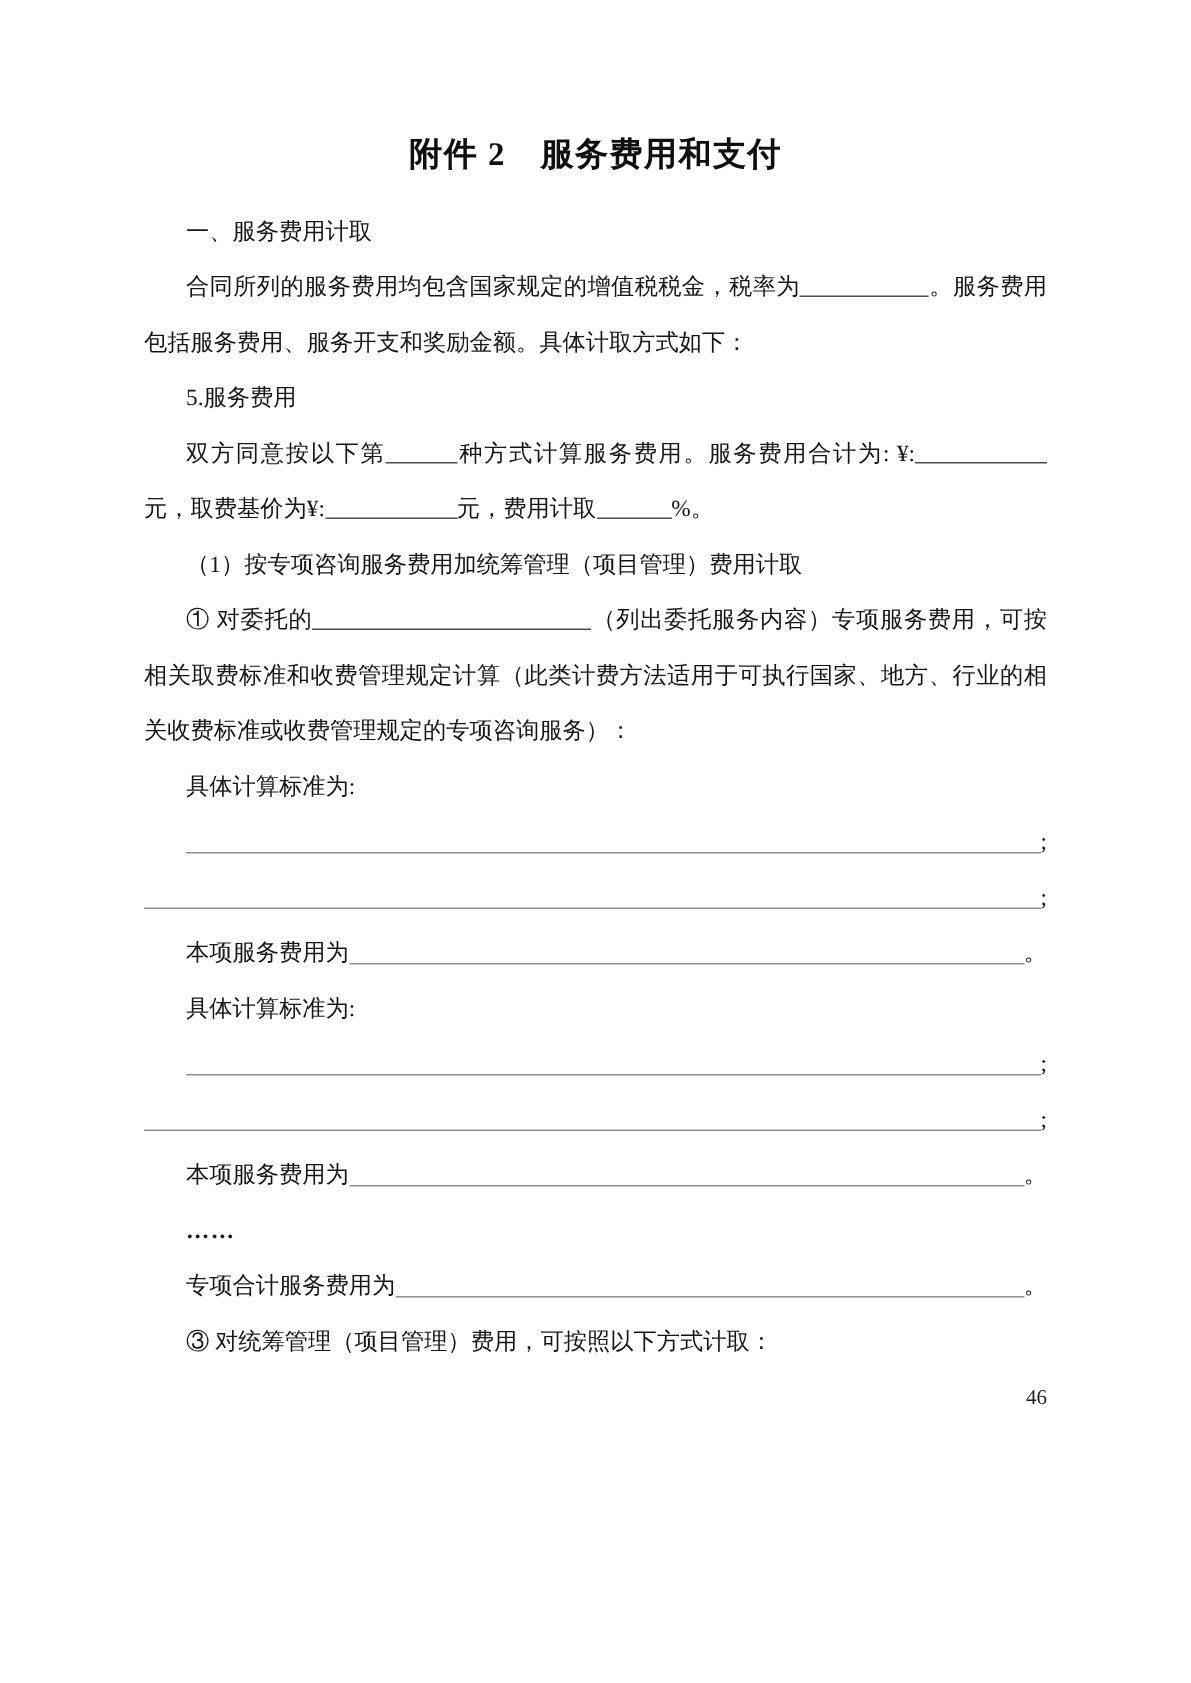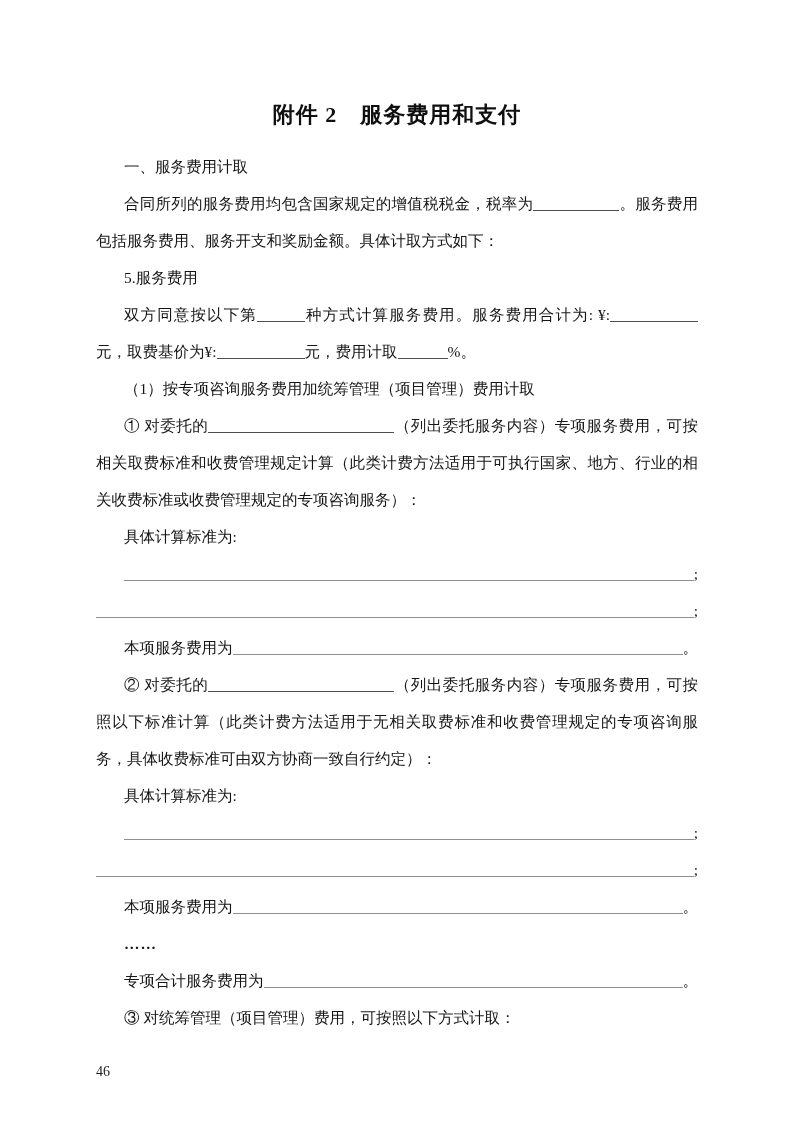--- a/index.html
+++ b/index.html
@@ -14,21 +14,21 @@
     color: #151515;
     font-size: 15.5px;
     overflow: hidden;
   }
   .title {
     text-align: center;
     font-weight: bold;
     font-size: 22px;
     line-height: 34px;
     letter-spacing: 1px;
-    margin: 12px 0 16px 0;
+    margin: 0 0 16px 0;
     color: #0f0f0f;
   }
   .content p, .content .row {
     margin: 0;
     line-height: 37px;
   }
   .content p { text-align: justify; }
   .bold { font-weight: normal; }
   .ti { text-indent: 28px; }          
   .pl { padding-left: 28px; }         
@@ -48,24 +48,24 @@
   .row { display: flex; align-items: stretch; }
   .row .lbl { white-space: nowrap; }
   .row .fill {
     flex: 1 1 auto;
     border-bottom: 1.5px solid #8f8f8f;
     margin-bottom: 11px;
   }
   .row .tail { white-space: nowrap; }
   .ellipsis-line { font-weight: bold; letter-spacing: 1px; }
   .pagenum {
-    text-align: left;
+    text-align: right;
     font-size: 14px;
     line-height: 20px;
-    margin-top: 26px;
+    margin-top: 10px;
     color: #222222;
   }
 </style>
 </head>
 <body>
 
 <div class="page">
 
   <h1 class="title">附件 2　服务费用和支付</h1>
 
@@ -93,21 +93,20 @@
         <span class="fill"></span>
         <span class="tail">;</span>
       </div>
 
     <div class="row pl">
         <span class="lbl">本项服务费用为</span>
         <span class="fill"></span>
         <span class="tail">。</span>
       </div>
 
-    <p class="ti"><span>② 对委托的</span><span class="b b-186"></span><span>（列出委托服务内容）专项服务费用，可按照以下标准计算（此类计费方法适用于无相关取费标准和收费管理规定的专项咨询服务，具体收费标准可由双方协商一致自行约定）：</span></p>
 
     <p class="pl">具体计算标准为:</p>
 
     <div class="row pl">
         <span class="fill"></span>
         <span class="tail">;</span>
       </div>
     <div class="row">
         <span class="fill"></span>
         <span class="tail">;</span>

